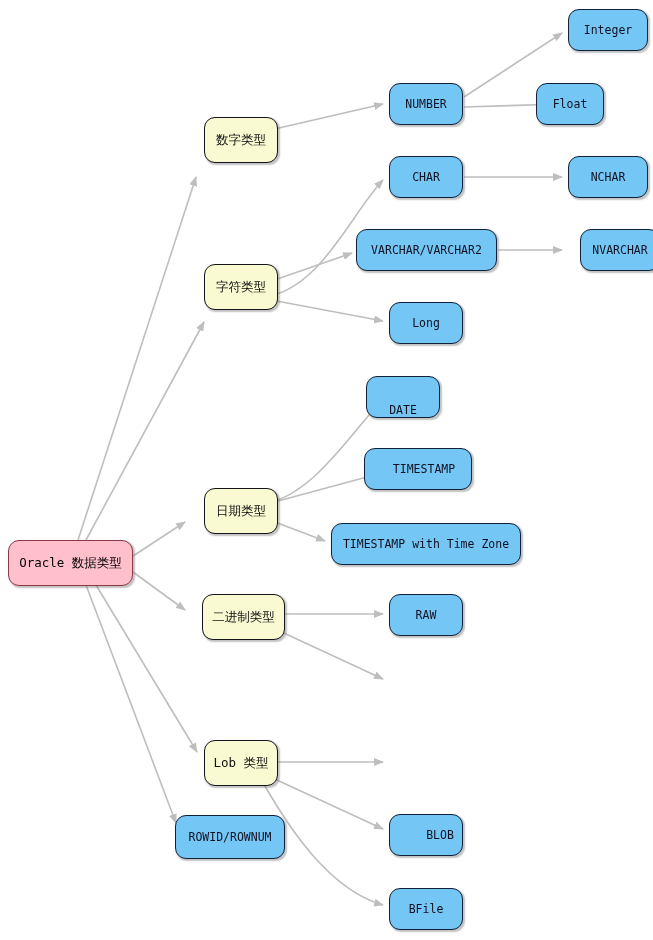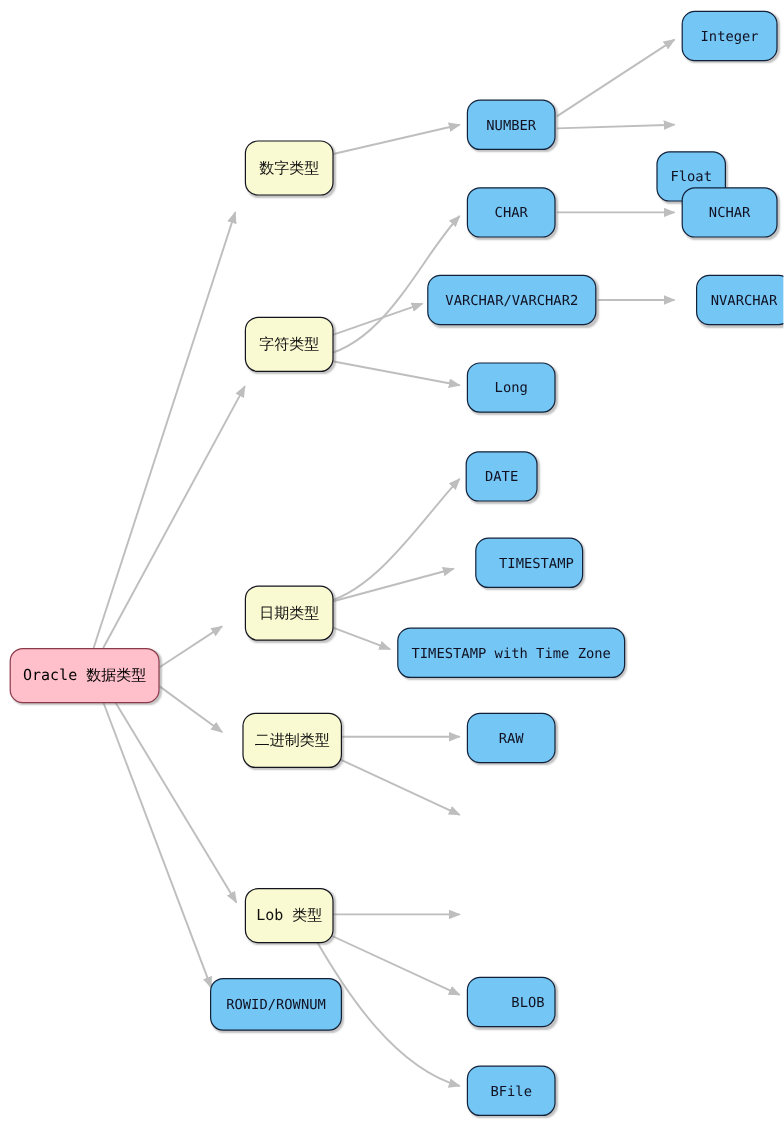--- a/index.html
+++ b/index.html
@@ -130,21 +130,21 @@
   </div>
 
   <div class="node node-leaf" style="left:389px; top:83px; width:74px; height:42px;">
     <span class="node-label">NUMBER</span>
   </div>
 
   <div class="node node-leaf" style="left:568px; top:9px; width:80px; height:42px;">
     <span class="node-label">Integer</span>
   </div>
 
-  <div class="node node-leaf" style="left:547px; top:83px; width:58px; height:42px;margin-top:43px;">
+  <div class="node node-leaf" style="left:536px; top:83px; width:68px; height:42px;">
     <span class="node-label">Float</span>
   </div>
 
   <div class="node node-leaf" style="left:389px; top:156px; width:74px; height:42px;">
     <span class="node-label">CHAR</span>
   </div>
 
   <div class="node node-leaf" style="left:568px; top:156px; width:80px; height:42px;">
     <span class="node-label">NCHAR</span>
   </div>
@@ -154,25 +154,25 @@
   </div>
 
   <div class="node node-leaf" style="left:568px; top:229px; width:80px; height:42px;margin-left:12px;">
     <span class="node-label">NVARCHAR</span>
   </div>
 
   <div class="node node-leaf" style="left:389px; top:302px; width:74px; height:42px;">
     <span class="node-label">Long</span>
   </div>
 
-  <div class="node node-leaf" style="left:388px; top:376px; width:60px; height:42px;">
+  <div class="node node-leaf" style="left:366px; top:376px; width:74px; height:42px;align-items:flex-end;">
     <span class="node-label">DATE</span>
   </div>
 
-  <div class="node node-leaf" style="left:396px; top:448px; width:90px; height:42px;padding-left:12px;">
+  <div class="node node-leaf" style="left:364px; top:448px; width:108px; height:42px;padding-left:12px;">
     <span class="node-label">TIMESTAMP</span>
   </div>
 
   <div class="node node-leaf" style="left:331px; top:523px; width:190px; height:42px;">
     <span class="node-label">TIMESTAMP with Time Zone</span>
   </div>
 
   <div class="node node-leaf" style="left:389px; top:594px; width:74px; height:42px;">
     <span class="node-label">RAW</span>
   </div>

